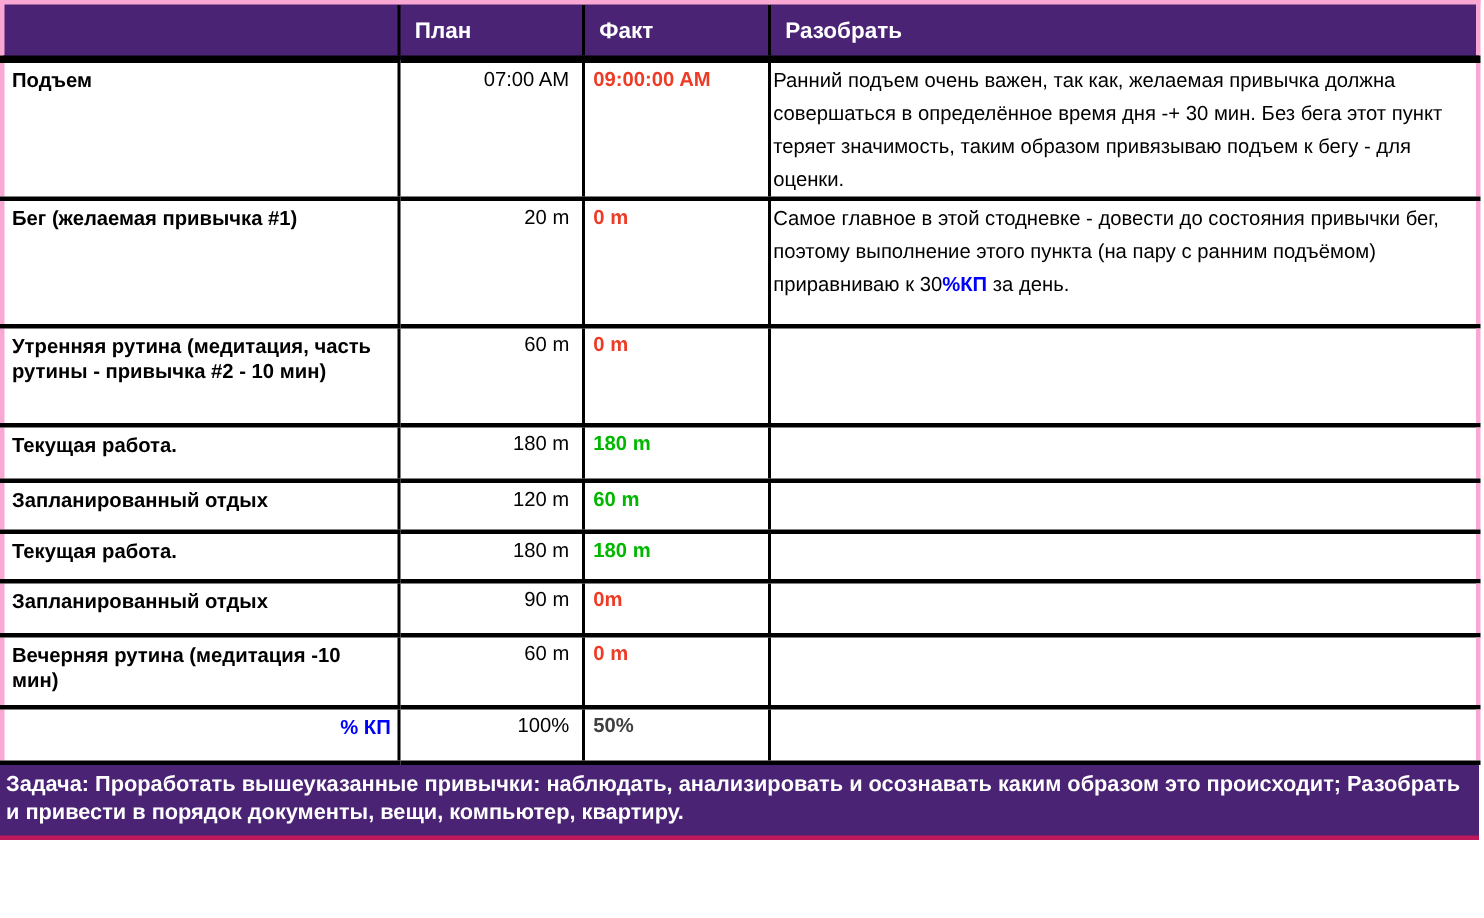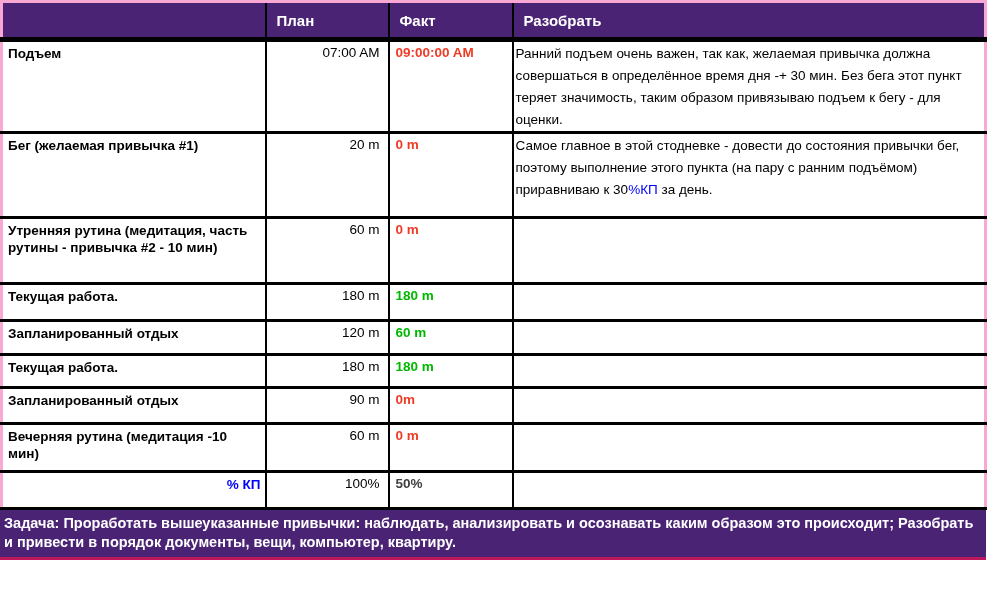--- a/index.html
+++ b/index.html
@@ -47,21 +47,21 @@
     padding: 3px 8px 0 0;
   }
   td.fact {
     font-weight: bold;
     padding: 3px 2px 0 6px;
   }
   td.note {
     padding: 1px 6px 0 2px;
     line-height: 22px;
   }
-  .note-mark { font-weight: normal; text-align: center; }
+  .note-mark { font-weight: bold; text-align: center; }
 
   .footer-banner {
     width: 986px;
     background: #4A2375;
     border-bottom: 3px solid #be185d;
     color: #ffffff;
     font-weight: bold;
     font-size: 14.5px;
     line-height: 19px;
     padding: 4px 10px 5px 4px;

